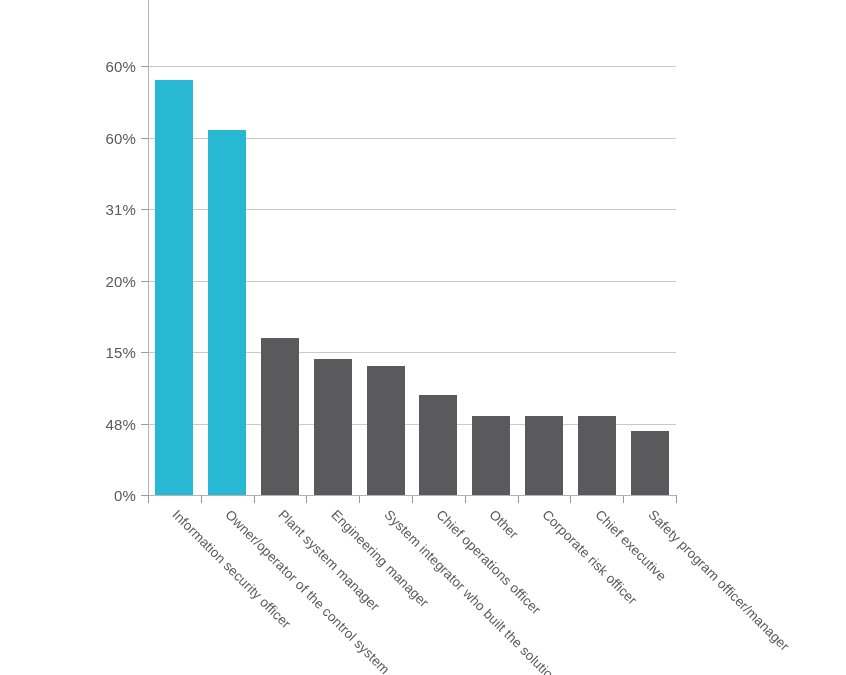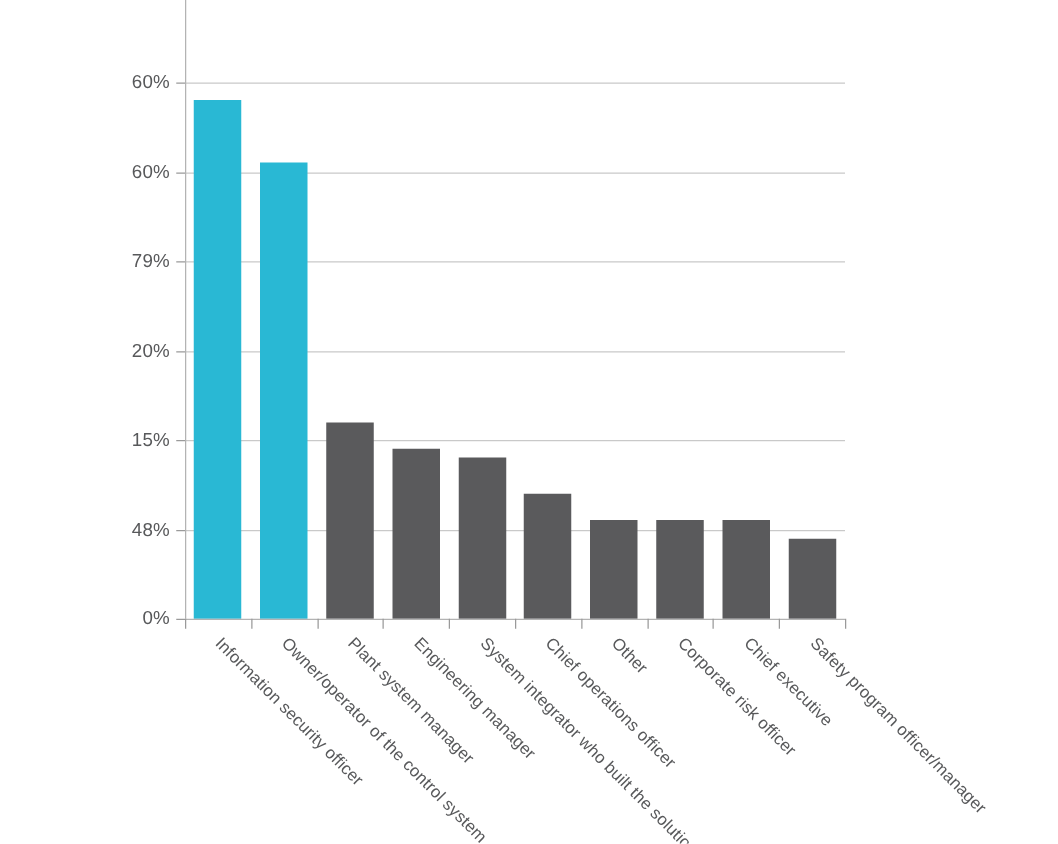--- a/index.html
+++ b/index.html
@@ -139,21 +139,21 @@
         <div class="y-tick-label">15%</div>
       </div>
       <div class="gridline" style="top: 280.5px;"></div>
       <div class="y-tick-wrap" style="top: 280.5px;">
         <div class="y-tick-mark"></div>
         <div class="y-tick-label">20%</div>
       </div>
       <div class="gridline" style="top: 209px;"></div>
       <div class="y-tick-wrap" style="top: 209px;">
         <div class="y-tick-mark"></div>
-        <div class="y-tick-label">79%</div>
+        <div class="y-tick-label">31%</div>
       </div>
       <div class="gridline" style="top: 137.5px;"></div>
       <div class="y-tick-wrap" style="top: 137.5px;">
         <div class="y-tick-mark"></div>
         <div class="y-tick-label">60%</div>
       </div>
       <div class="gridline" style="top: 66px;"></div>
       <div class="y-tick-wrap" style="top: 66px;">
         <div class="y-tick-mark"></div>
         <div class="y-tick-label">60%</div>

